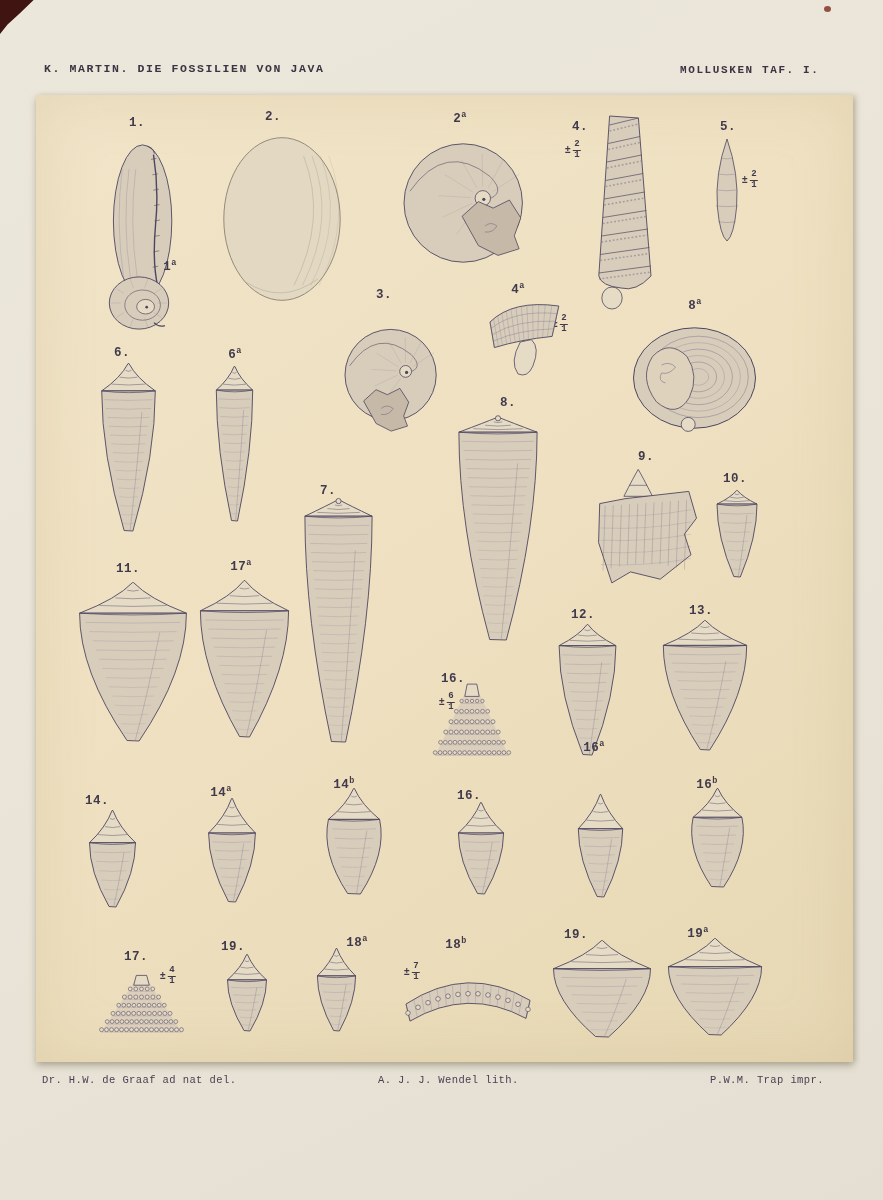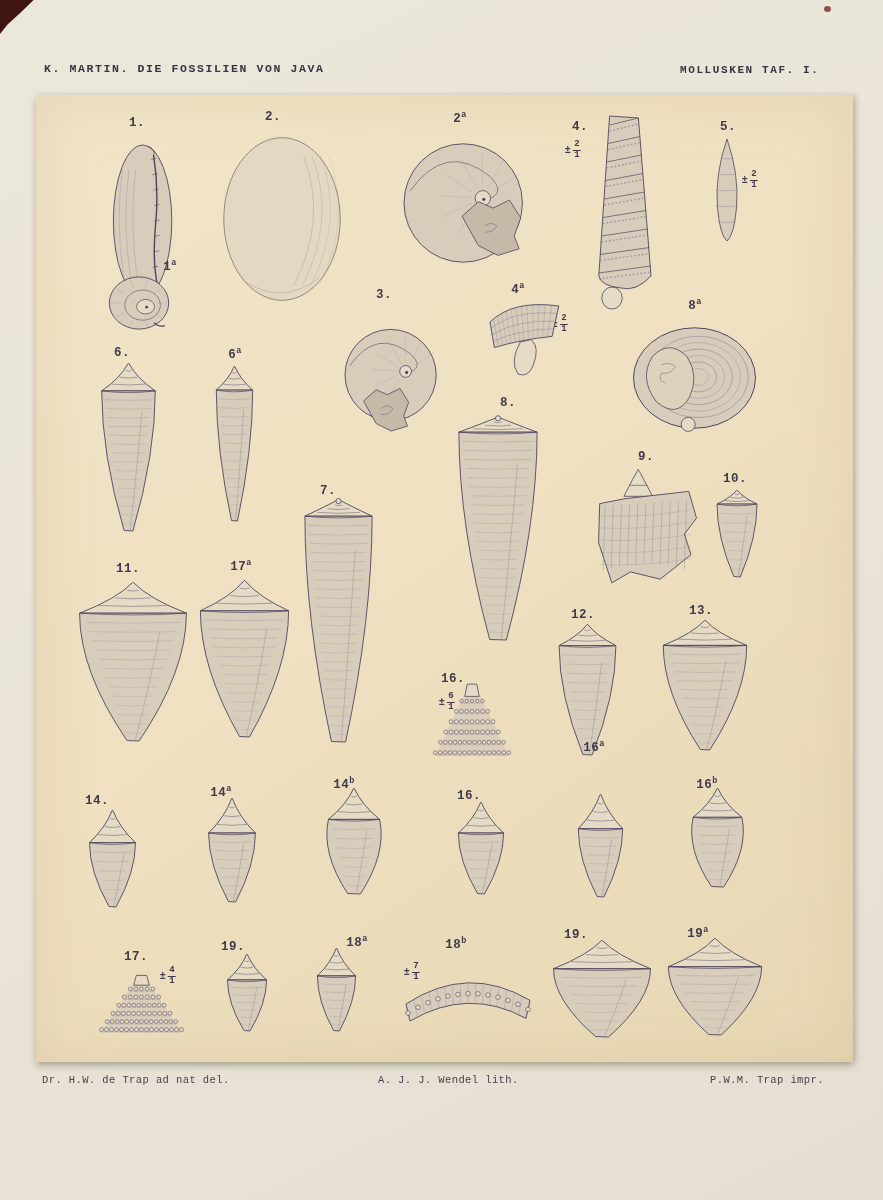--- a/index.html
+++ b/index.html
@@ -33,21 +33,21 @@
 </style>
 </head>
 <body>
 
 <div class="page">
   <div class="corner-tl"></div>
   <div class="corner-tr-dot"></div>
   <span class="header-left">K. MARTIN. DIE FOSSILIEN VON JAVA</span>
   <span class="header-right">MOLLUSKEN TAF. I.</span>
   <div class="plate"></div>
-  <span class="credit c1">Dr. H.W. de Trap ad nat del.</span>
+  <span class="credit c1">Dr. H.W. de Graaf ad nat del.</span>
   <span class="credit c2">A. J. J. Wendel lith.</span>
   <span class="credit c3">P.W.M. Trap impr.</span>
 <span class="fig-label" style="left: 137px; top: 116px;"><span>1.</span></span>
     <div class="fig-draw" style="left: 110px; top: 140px; width: 68px; height: 162px;">
       <svg width="68" height="162" viewBox="0 0 68 162" xmlns="http://www.w3.org/2000/svg">
         <ellipse cx="32.6" cy="81" rx="29.2" ry="76.1" fill="#d8cdbb" stroke="#4e4660" stroke-width=".9"></ellipse>
         <path d="M43.5,14.6 Q49,48.6 45.6,84.2 Q42.2,121.5 47.6,145.8" fill="none" stroke="#4e4660" stroke-width="1.4"></path>
         <path d="M41,19.4 L46.5,18.4" stroke="#4e4660" stroke-width=".7" opacity=".8"></path>
         <path d="M42.3,34.8 L47.8,33.8" stroke="#4e4660" stroke-width=".7" opacity=".8"></path>
         <path d="M43.3,50.2 L48.8,49.2" stroke="#4e4660" stroke-width=".7" opacity=".8"></path>

